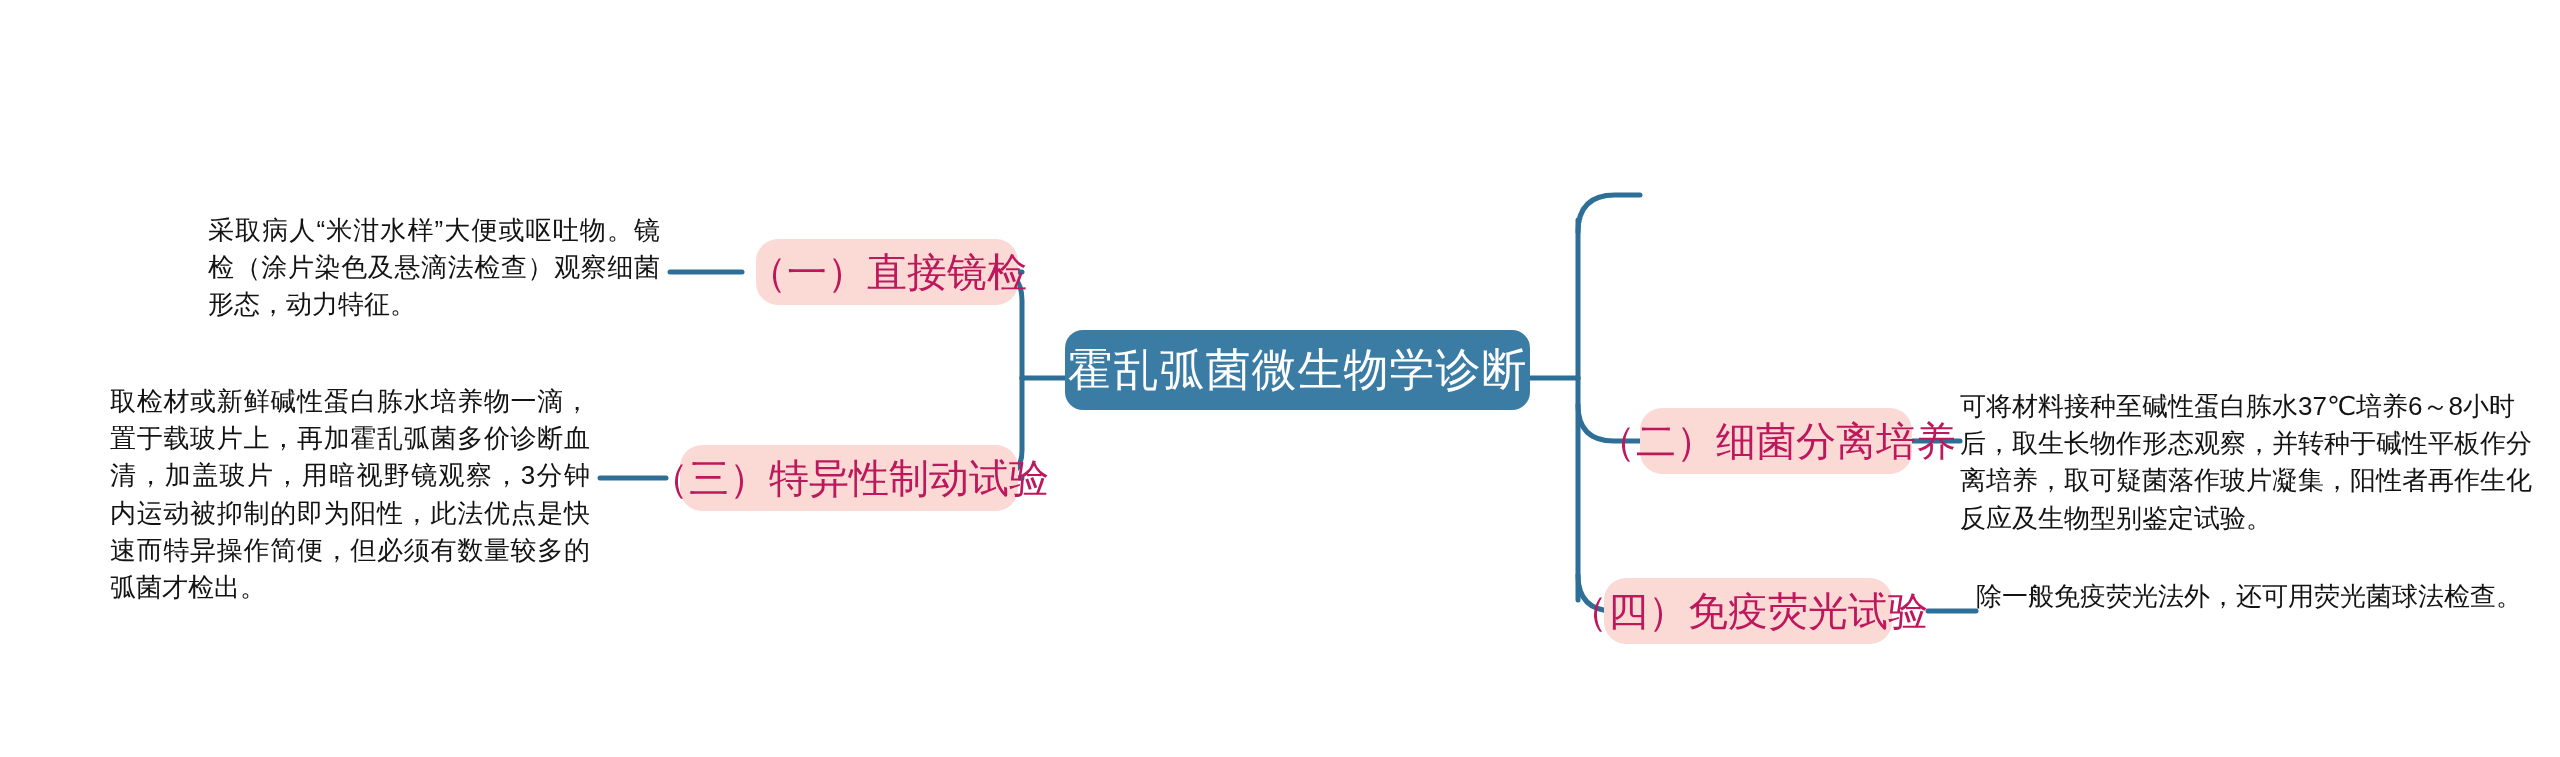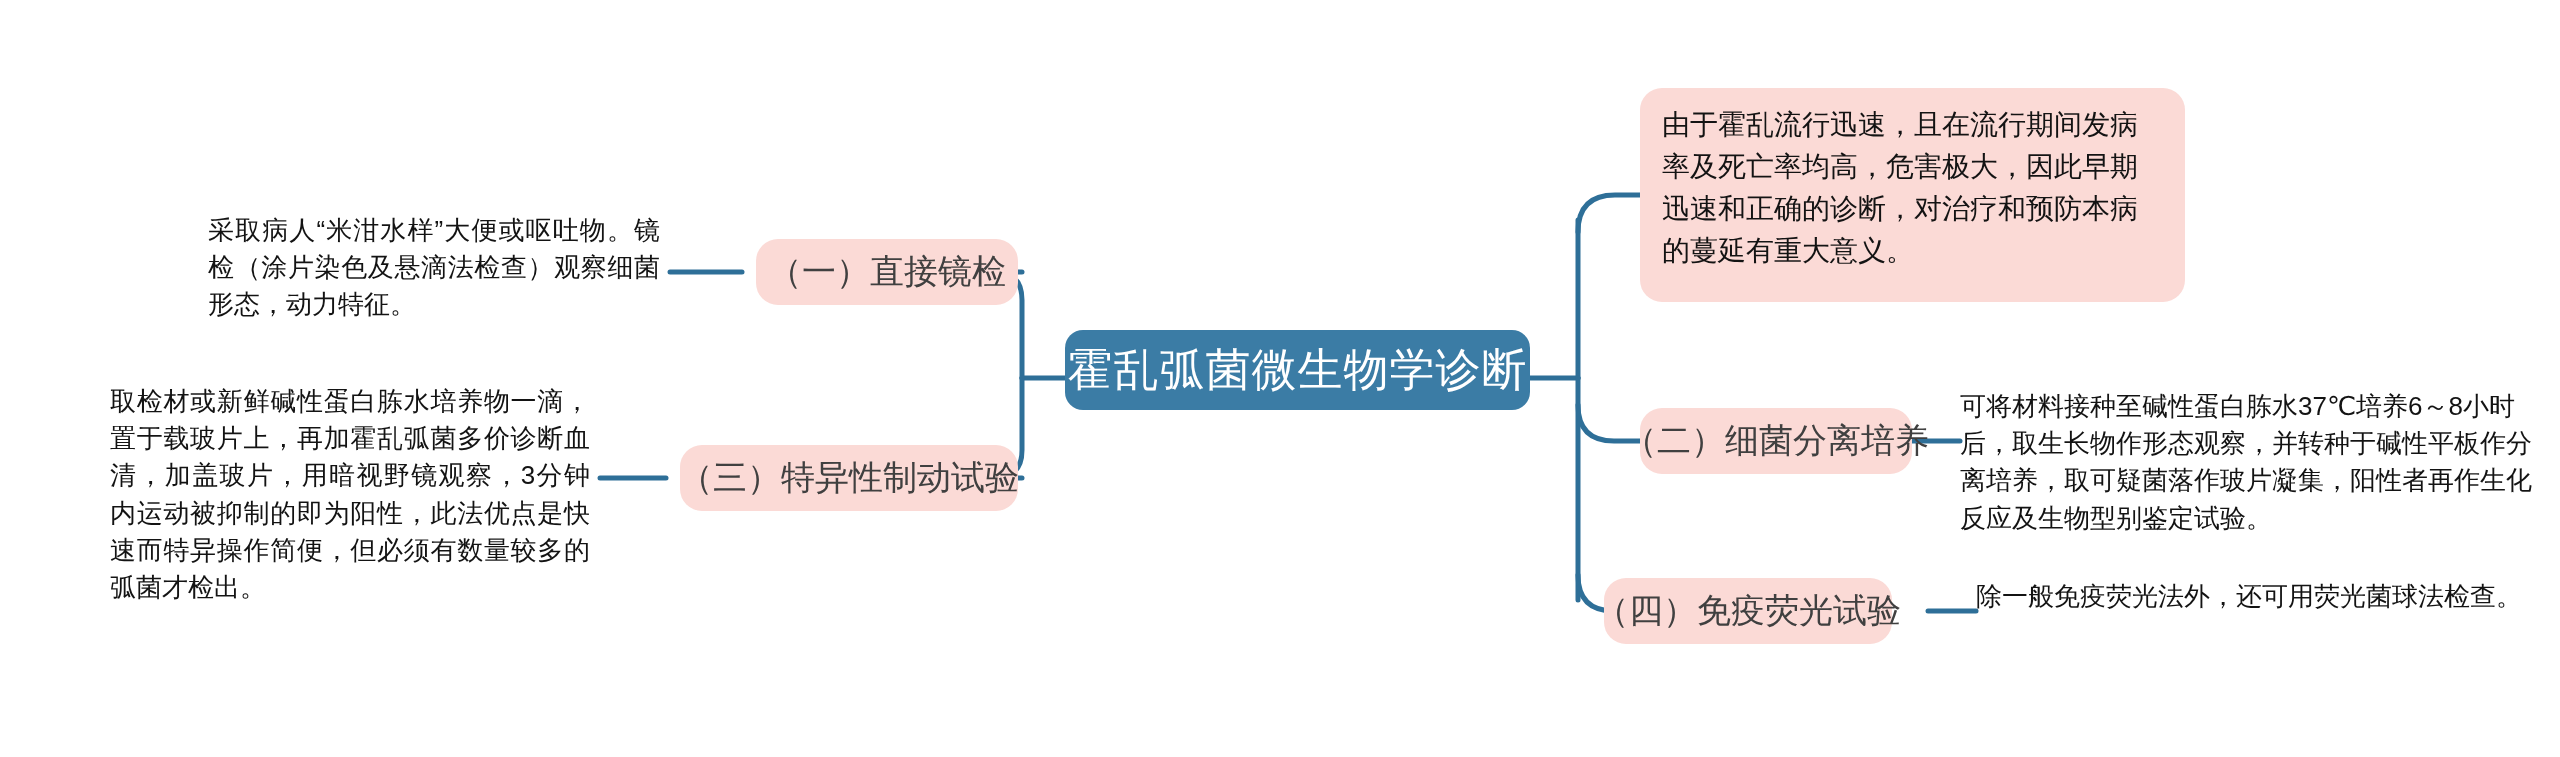--- a/index.html
+++ b/index.html
@@ -39,22 +39,22 @@
     background: #3B7CA5;
     border-radius: 18px;
     color: #ffffff;
     font-size: 45px;
     letter-spacing: 1px;
     padding: 0 28px;
   }
   .node-branch {
     background: #FBDAD6;
     border-radius: 22px;
-    color: #404040;
-    font-size: 34px;
+    color: #be185d;
+    font-size: 40px;
     padding: 0 26px;
   }
 
   
   .note {
     position: absolute;
     box-sizing: border-box;
     color: #131313;
     font-size: 26px;
     line-height: 1.43;
@@ -95,21 +95,20 @@
       <path d="M 1022 272 L 1018 272"></path>
       <path d="M 1022 478 L 1018 478"></path>
 
       <path d="M 670 272 L 742 272"></path>
       <path d="M 600 478 L 666 478"></path>
     </g>
   </svg>
 
   <div class="node node-center" style="left:1065px; top:330px; width:465px; height:80px;">霍乱弧菌微生物学诊断</div>
 
-  <div class="note note-right" style="left:1640px; top:88px; width:545px; height:214px; background:#FBDAD6; border-radius:22px; padding:16px 22px; font-size:28px; line-height:1.5;">由于霍乱流行迅速，且在流行期间发病率及死亡率均高，危害极大，因此早期迅速和正确的诊断，对治疗和预防本病的蔓延有重大意义。</div>
 
   <div class="node node-branch" style="left:1640px; top:408px; width:272px; height:66px;">（二）细菌分离培养</div>
   <div class="note note-right" style="left:1960px; top:388px; width:578px;">可将材料接种至碱性蛋白胨水37℃培养6～8小时后，取生长物作形态观察，并转种于碱性平板作分离培养，取可疑菌落作玻片凝集，阳性者再作生化反应及生物型别鉴定试验。</div>
 
   <div class="node node-branch" style="left:1604px; top:578px; width:288px; height:66px;">（四）免疫荧光试验</div>
   <div class="note note-right" style="left:1976px; top:578px; width:560px;">除一般免疫荧光法外，还可用荧光菌球法检查。</div>
 
   <div class="node node-branch" style="left:756px; top:239px; width:262px; height:66px;">（一）直接镜检</div>
   <div class="note" style="left:208px; top:212px; width:452px;">采取病人“米泔水样”大便或呕吐物。镜检（涂片染色及悬滴法检查）观察细菌形态，动力特征。</div>
 

